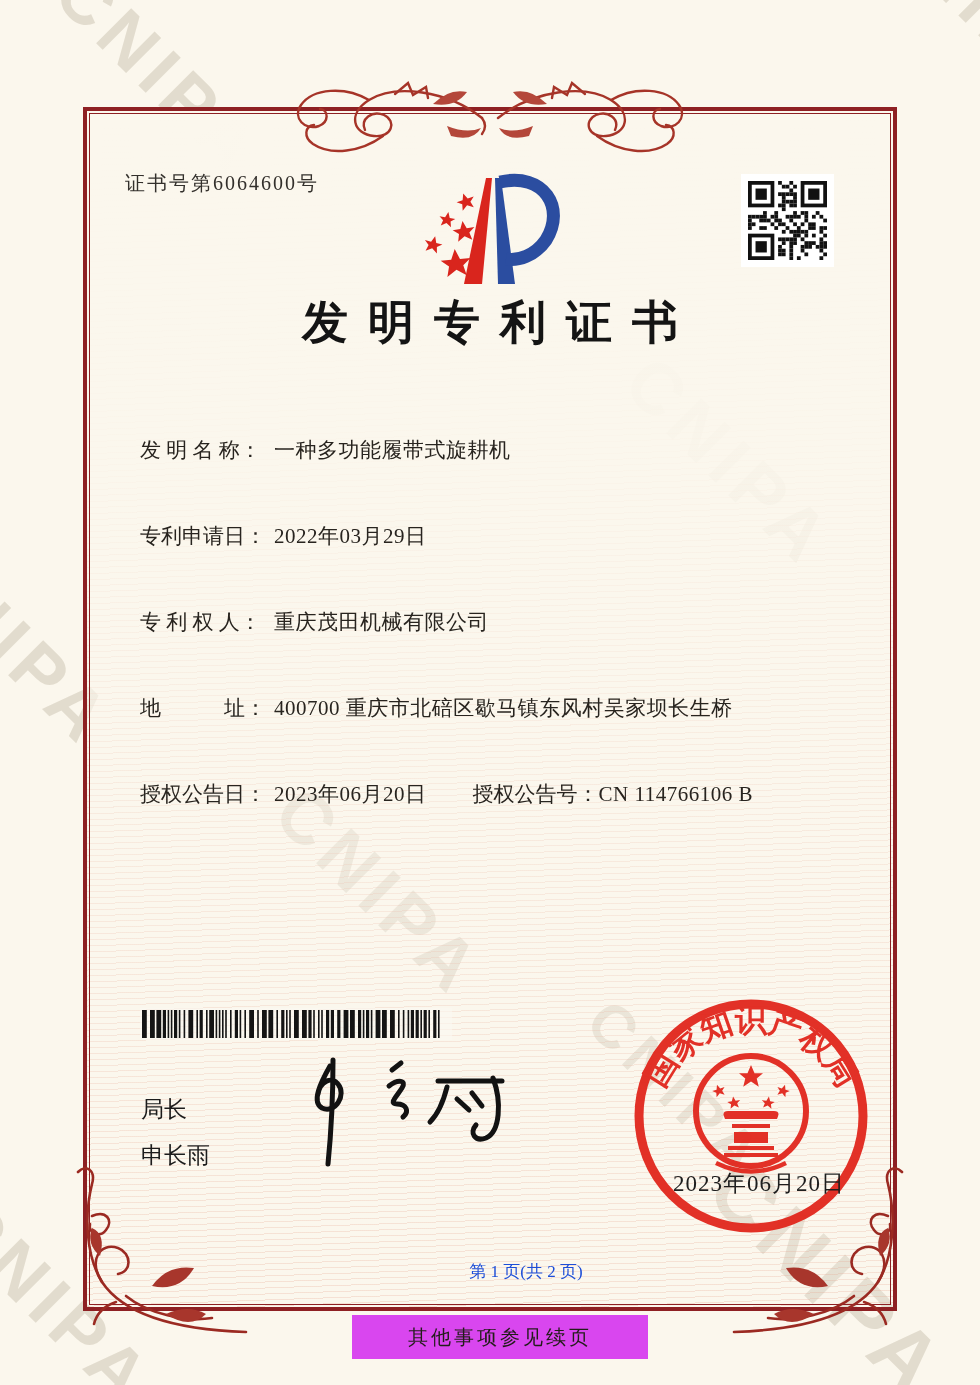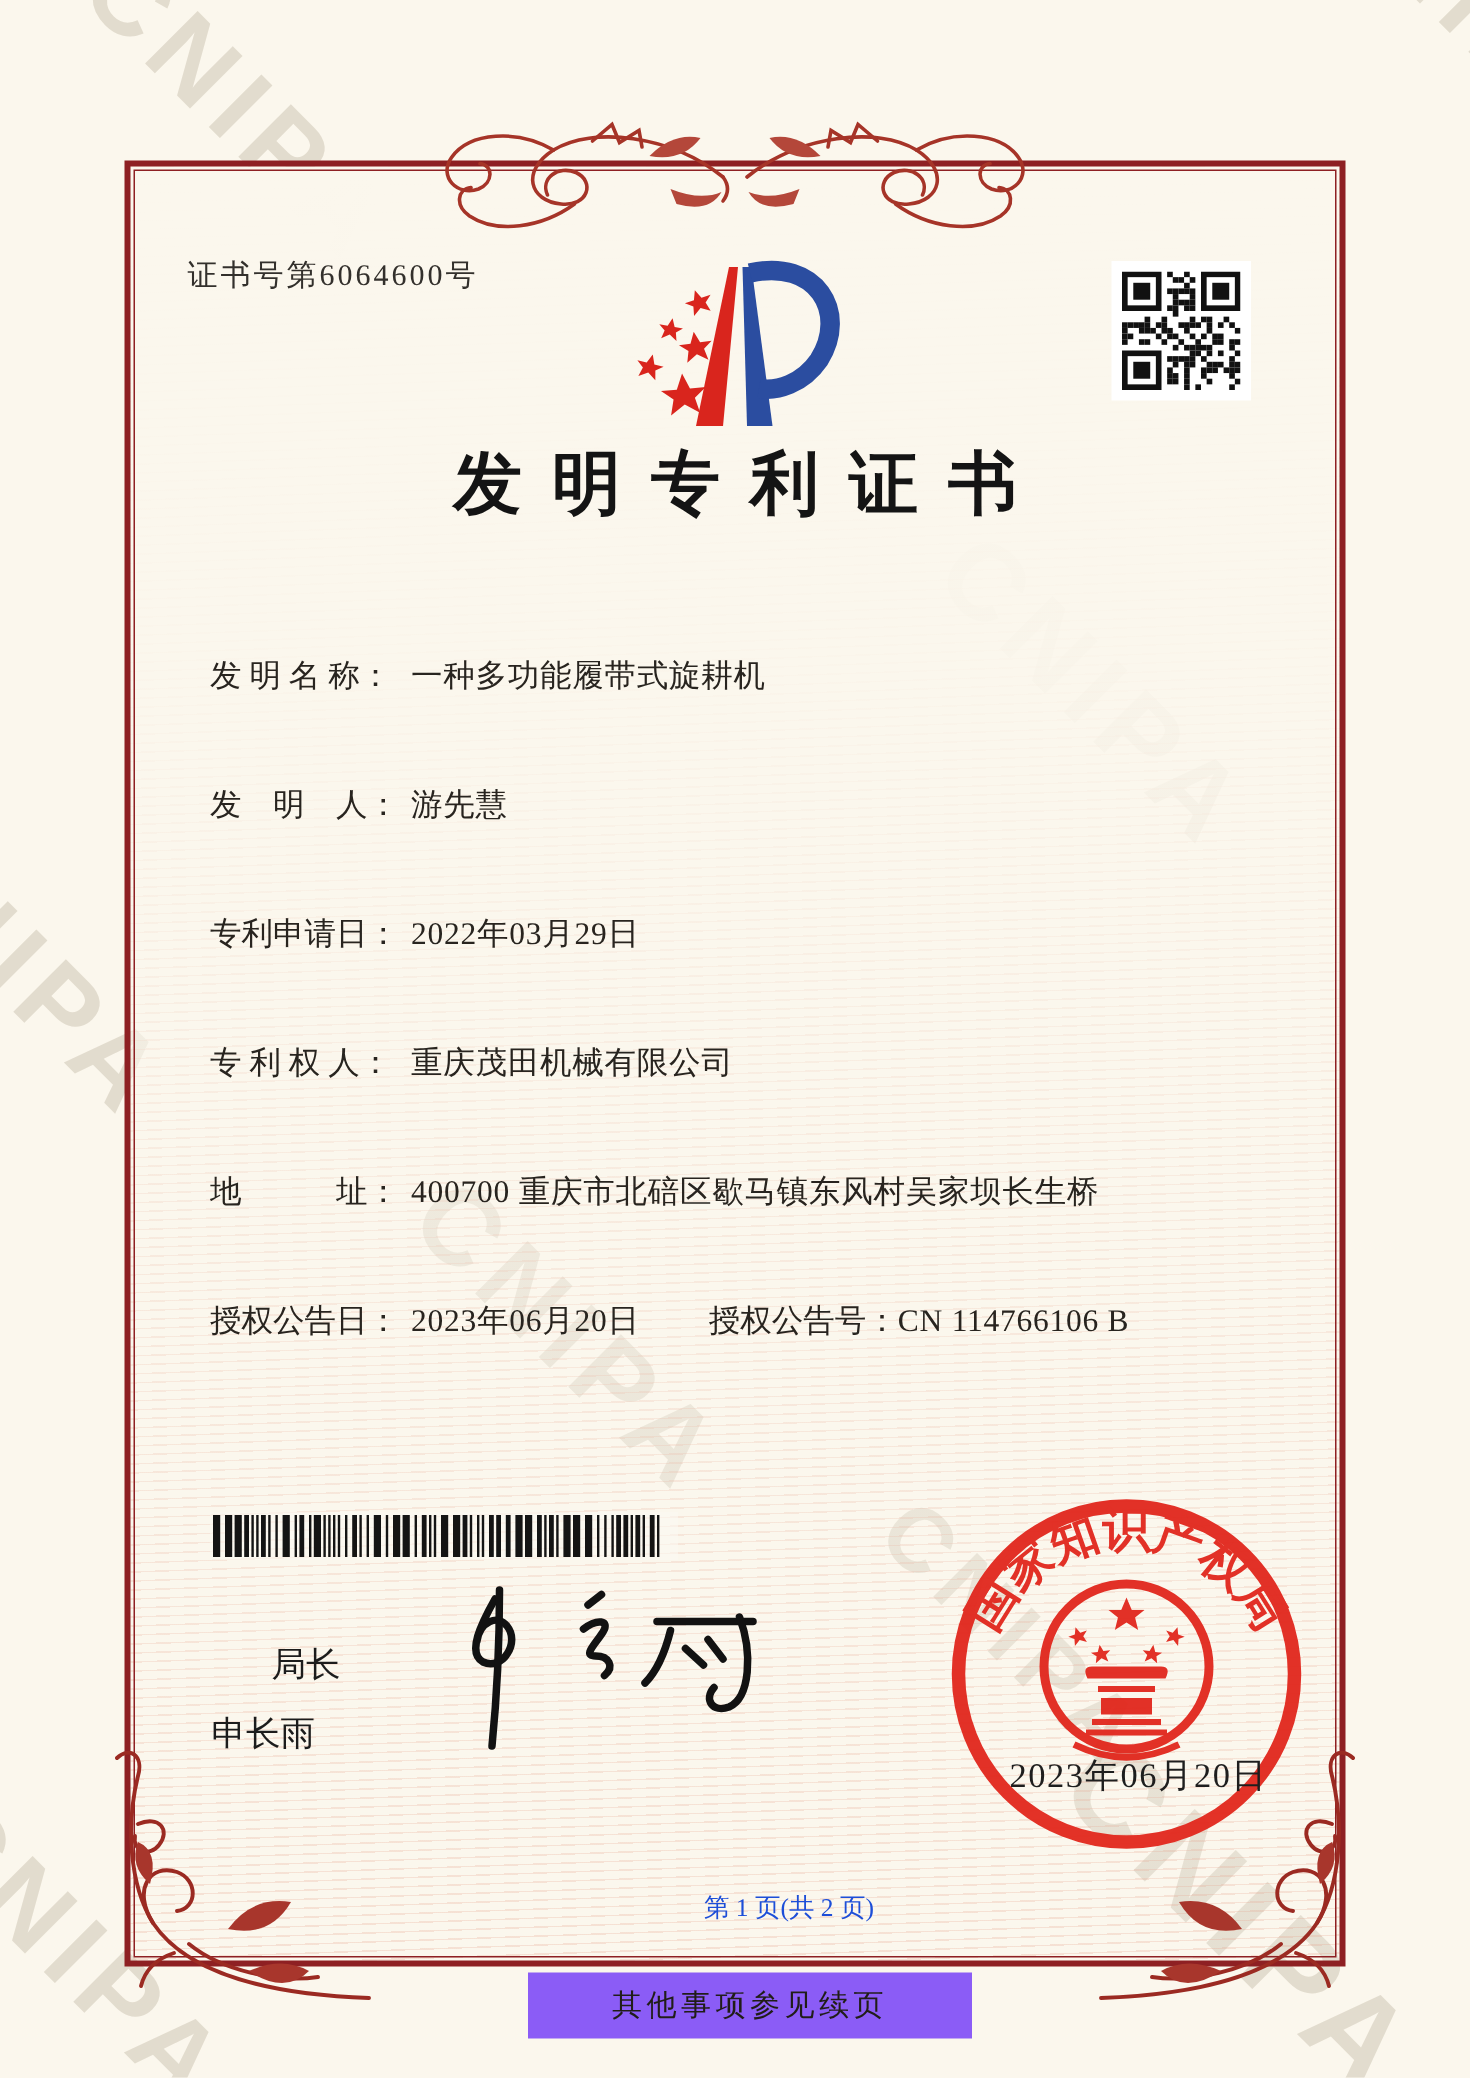--- a/index.html
+++ b/index.html
@@ -34,32 +34,32 @@
   .field-label{display:inline-block;min-width:134px;margin-top:28px;}
   .field-value{letter-spacing:0.5px;}
   .grant-pair{margin-left:46px;}
 
   .paras{position:absolute;left:121px;top:808px;width:740px;}
   .para{font-size:20px;color:#1f1b17;line-height:39px;text-indent:2em;text-align:justify;margin:0;}
 
   .barcode-box{position:absolute;left:140px;top:1008px;width:312px;height:32px;background:rgba(252,249,242,0.6);}
 
   .sig-title{position:absolute;left:141px;top:1094px;font-size:23px;color:#1c1c1c;
-             font-family:"Liberation Sans","DejaVu Sans",sans-serif;margin-left:40px;}
+             font-family:"Liberation Sans","DejaVu Sans",sans-serif;}
   .sig-name{position:absolute;left:141px;top:1140px;font-size:23px;color:#1c1c1c;
             font-family:"Liberation Sans","DejaVu Sans",sans-serif;}
   .sig-svg{position:absolute;left:292px;top:1054px;z-index:6;}
 
   .seal{position:absolute;left:628px;top:993px;width:246px;height:246px;z-index:6;}
   .seal-date{position:absolute;left:664px;top:1168px;width:190px;text-align:center;
              font-size:23px;color:#1e1e1e;z-index:7;letter-spacing:1px;}
 
   .page-num{position:absolute;left:0;top:1260px;width:100%;text-align:center;
             font-size:17px;color:#1d4ed8;padding-left:36px;}
-  .note-box{position:absolute;left:352px;top:1315px;width:296px;height:44px;background:#8b5cf6;
+  .note-box{position:absolute;left:352px;top:1315px;width:296px;height:44px;background:#d946ef;
             z-index:8;text-align:center;line-height:44px;font-size:20px;color:#211d18;letter-spacing:3px;}
 
   .ornament-top{position:absolute;left:233px;top:74px;z-index:4;}
   .flourish{position:absolute;z-index:4;}
   .fl-bl{left:56px;top:1146px;}
   .fl-br{left:724px;top:1146px;transform:scaleX(-1);}
 
   .logo{position:absolute;left:414px;top:160px;z-index:5;}
   .qr-box{position:absolute;left:741px;top:174px;width:93px;height:93px;background:#ffffff;z-index:5;}
   #qr{position:absolute;left:7px;top:7px;}
@@ -280,23 +280,20 @@
       </svg>
   </div>
 
   <div class="title">发明专利证书</div>
 
   <div class="fields">
     <div class="field-row">
       <span class="field-label">发 明 名 称：</span><span class="field-value">一种多功能履带式旋耕机</span>
     </div>
     <div class="field-row">
-      <span class="field-label">发　明　人：</span><span class="field-value">游先慧</span>
-    </div>
-    <div class="field-row">
       <span class="field-label">专利申请日：</span><span class="field-value">2022年03月29日</span>
     </div>
     <div class="field-row">
       <span class="field-label">专 利 权 人：</span><span class="field-value">重庆茂田机械有限公司</span>
     </div>
     <div class="field-row">
       <span class="field-label">地　　　址：</span><span class="field-value">400700 重庆市北碚区歇马镇东风村吴家坝长生桥</span>
     </div>
     <div class="field-row">
       <span class="field-label">授权公告日：</span><span class="field-value">2023年06月20日</span><span class="grant-pair"><span class="field-label" style="min-width:0;">授权公告号：</span><span class="field-value">CN 114766106 B</span></span>

